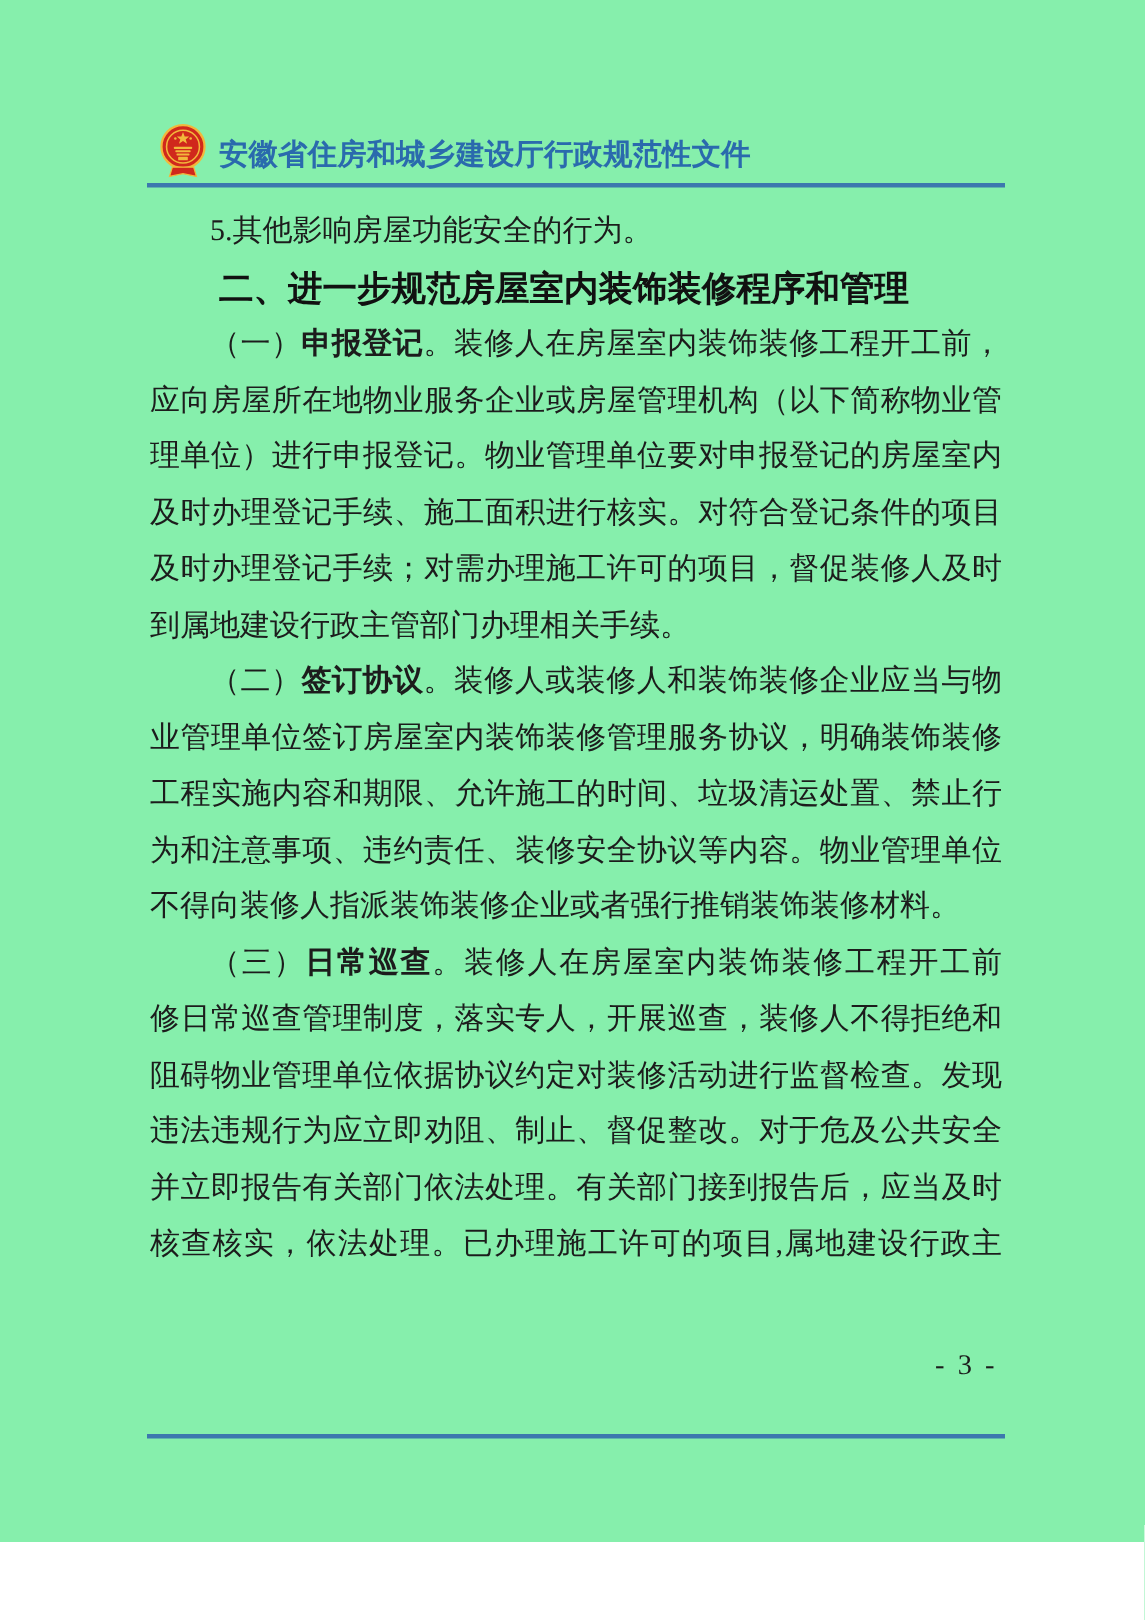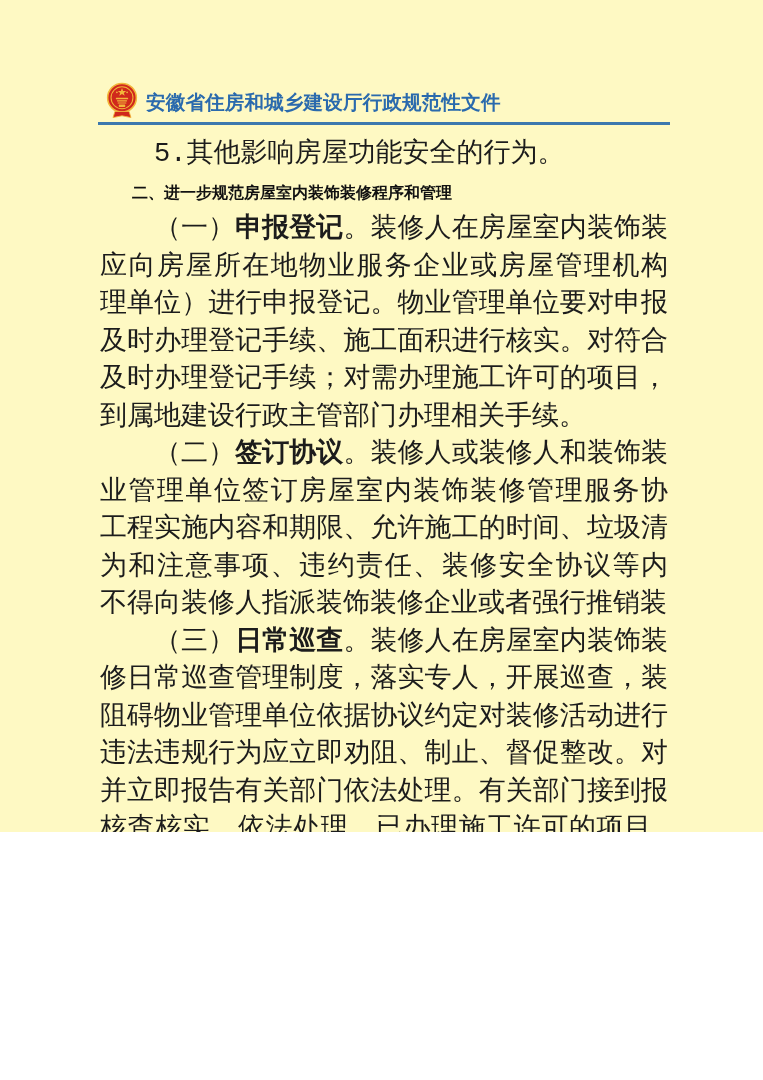--- a/index.html
+++ b/index.html
@@ -2,22 +2,22 @@
 <html><head>
 <meta charset="utf-8">
 <style>
   * { margin: 0; padding: 0; box-sizing: border-box; }
   html, body { background: #ffffff; }
   body { font-family: "Liberation Serif", serif; }
 
   .page {
     position: relative;
     width: 763px;
-    height: 832px;
-    background: #fef9c3;
+    height: 1028px;
+    background: #86efac;
     overflow: hidden;
     padding-left: 36px;
   }
 
   
   .doc-header {
     position: absolute;
     left: 105px;
     top: 82px;
     display: flex;
@@ -49,36 +49,36 @@
   
   .doc-body {
     position: absolute;
     left: 100px;
     top: 136px;
     width: 568px;
   }
   .line {
     height: 37.5px;
     line-height: 37.5px;
-    font-size: 27px;
+    font-size: 20px;
     color: #1c1c1c;
-    font-family: Liberation Mono, monospace;
+    font-family: Liberation Serif, serif;
     font-kerning: none;
     text-align: left;
     overflow: hidden;
   }
   .line.indent { text-indent: 2em; }
   .line.stretch {
     text-align: justify;
     text-align-last: justify;
   }
   .line.heading {
     font-family: "Liberation Sans", sans-serif;
     font-weight: bold;
-    font-size: 16px;
+    font-size: 23px;
     color: #111111;
   }
   .seg-bold { font-weight: bold; }
 
   
   .page-number {
     position: absolute;
     right: 98px;
     top: 900px;
     font-size: 19px;

